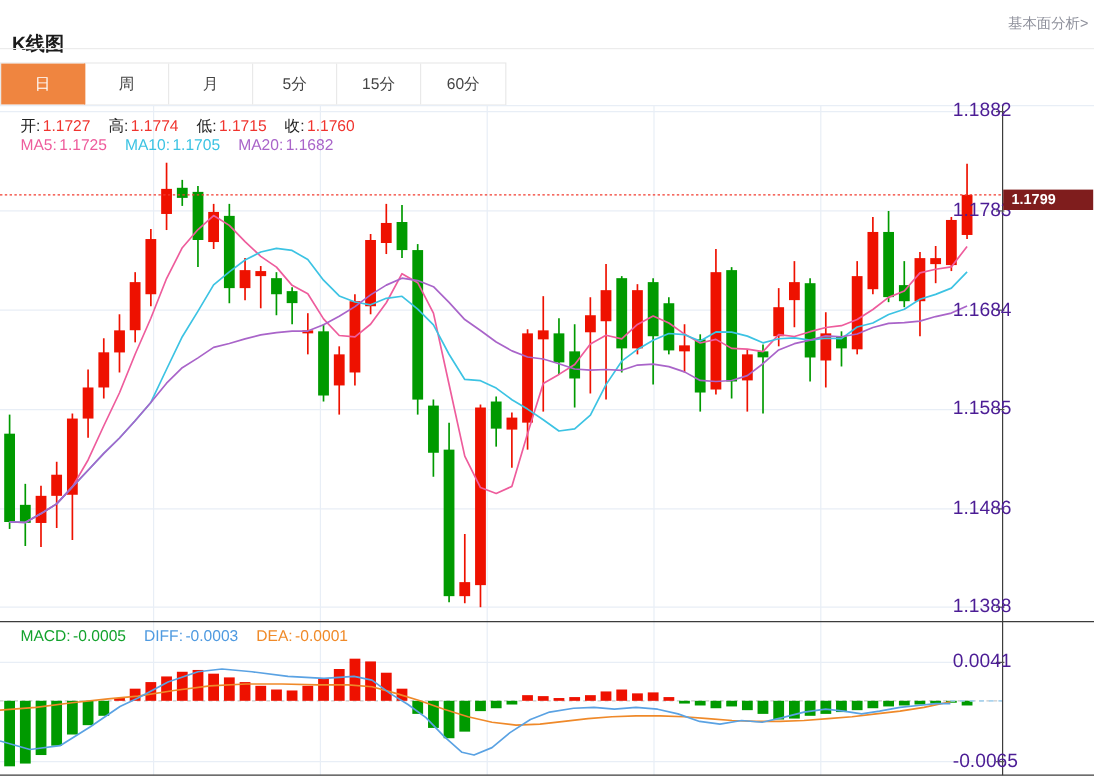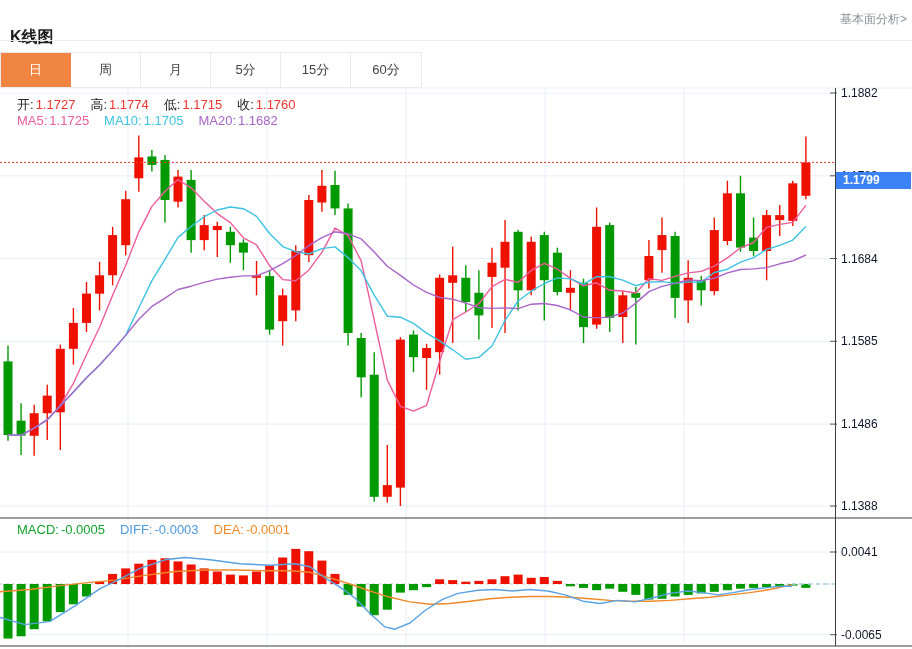--- a/index.html
+++ b/index.html
@@ -11,21 +11,21 @@
   .hdr-line { position:absolute; top:40px; left:0; width:912px; height:0; border-top:1px solid #ececec; }
   .tabs { position:absolute; top:52px; left:0; height:36px; display:flex; border:1px solid #e9e9e9; background:#fff; }
   .tab { width:70px; height:34px; line-height:34px; text-align:center; font-size:13px; color:#444;
          border-right:1px solid #e9e9e9; cursor:pointer; }
   .tab:last-child { border-right:none; }
   .tab.sel { background:#ef8540; border-color:#ef8540; color:#fff; }
   svg#chart { position:absolute; top:0; left:0; }
   .legend-row { position:absolute; left:17px; font-size:13px; white-space:nowrap; z-index:5; }
   .legend-row .lab { margin-right:2px; }
   .legend-row .val { margin-right:15px; }
-  .ylab { position:absolute; left:841px; height:14px; line-height:14px; font-size:12px; color:#0f172a; z-index:4; }
+  .ylab { position:absolute; left:794px; height:14px; line-height:14px; font-size:16px; color:#4c1d95; z-index:4; }
   .ptag { position:absolute; left:836px; width:75px; height:17px; line-height:17px; padding-left:7px;
           font-size:12px; font-weight:bold; color:#fff; z-index:6; }
 </style>
 </head>
 <body>
 
 <div id="app">
   <div class="title">K线图</div>
   <div class="hlink">基本面分析&gt;</div>
   <div class="hdr-line"></div>
@@ -267,14 +267,14 @@
   <div id="ylabels">
       <div class="ylab" style="top: 86px;">1.1882</div>
       <div class="ylab" style="top: 169px;">1.1783</div>
       <div class="ylab" style="top: 252px;">1.1684</div>
       <div class="ylab" style="top: 334px; text-align: center;">1.1585</div>
       <div class="ylab" style="top: 417px;">1.1486</div>
       <div class="ylab" style="top: 499px;">1.1388</div>
       <div class="ylab" style="top: 545px;">0.0041</div>
       <div class="ylab" style="top: 628px;">-0.0065</div>
     </div>
-  <div class="ptag" id="ptag" style="top: 172px; background: #3b82f6;">1.1799</div>
+  <div class="ptag" id="ptag" style="top: 158px; background: #7f1d1d;">1.1799</div>
 </div>
 
 </body></html>

